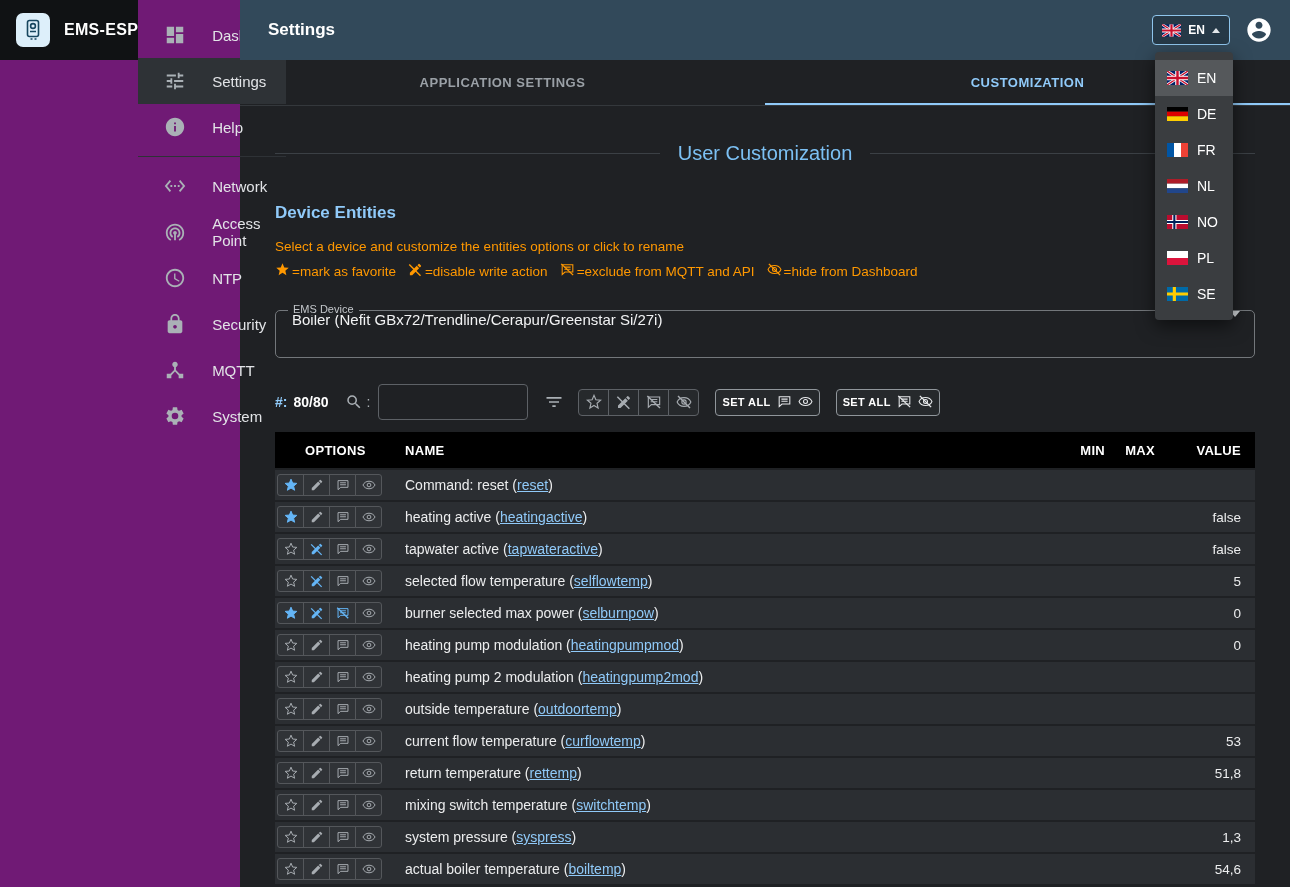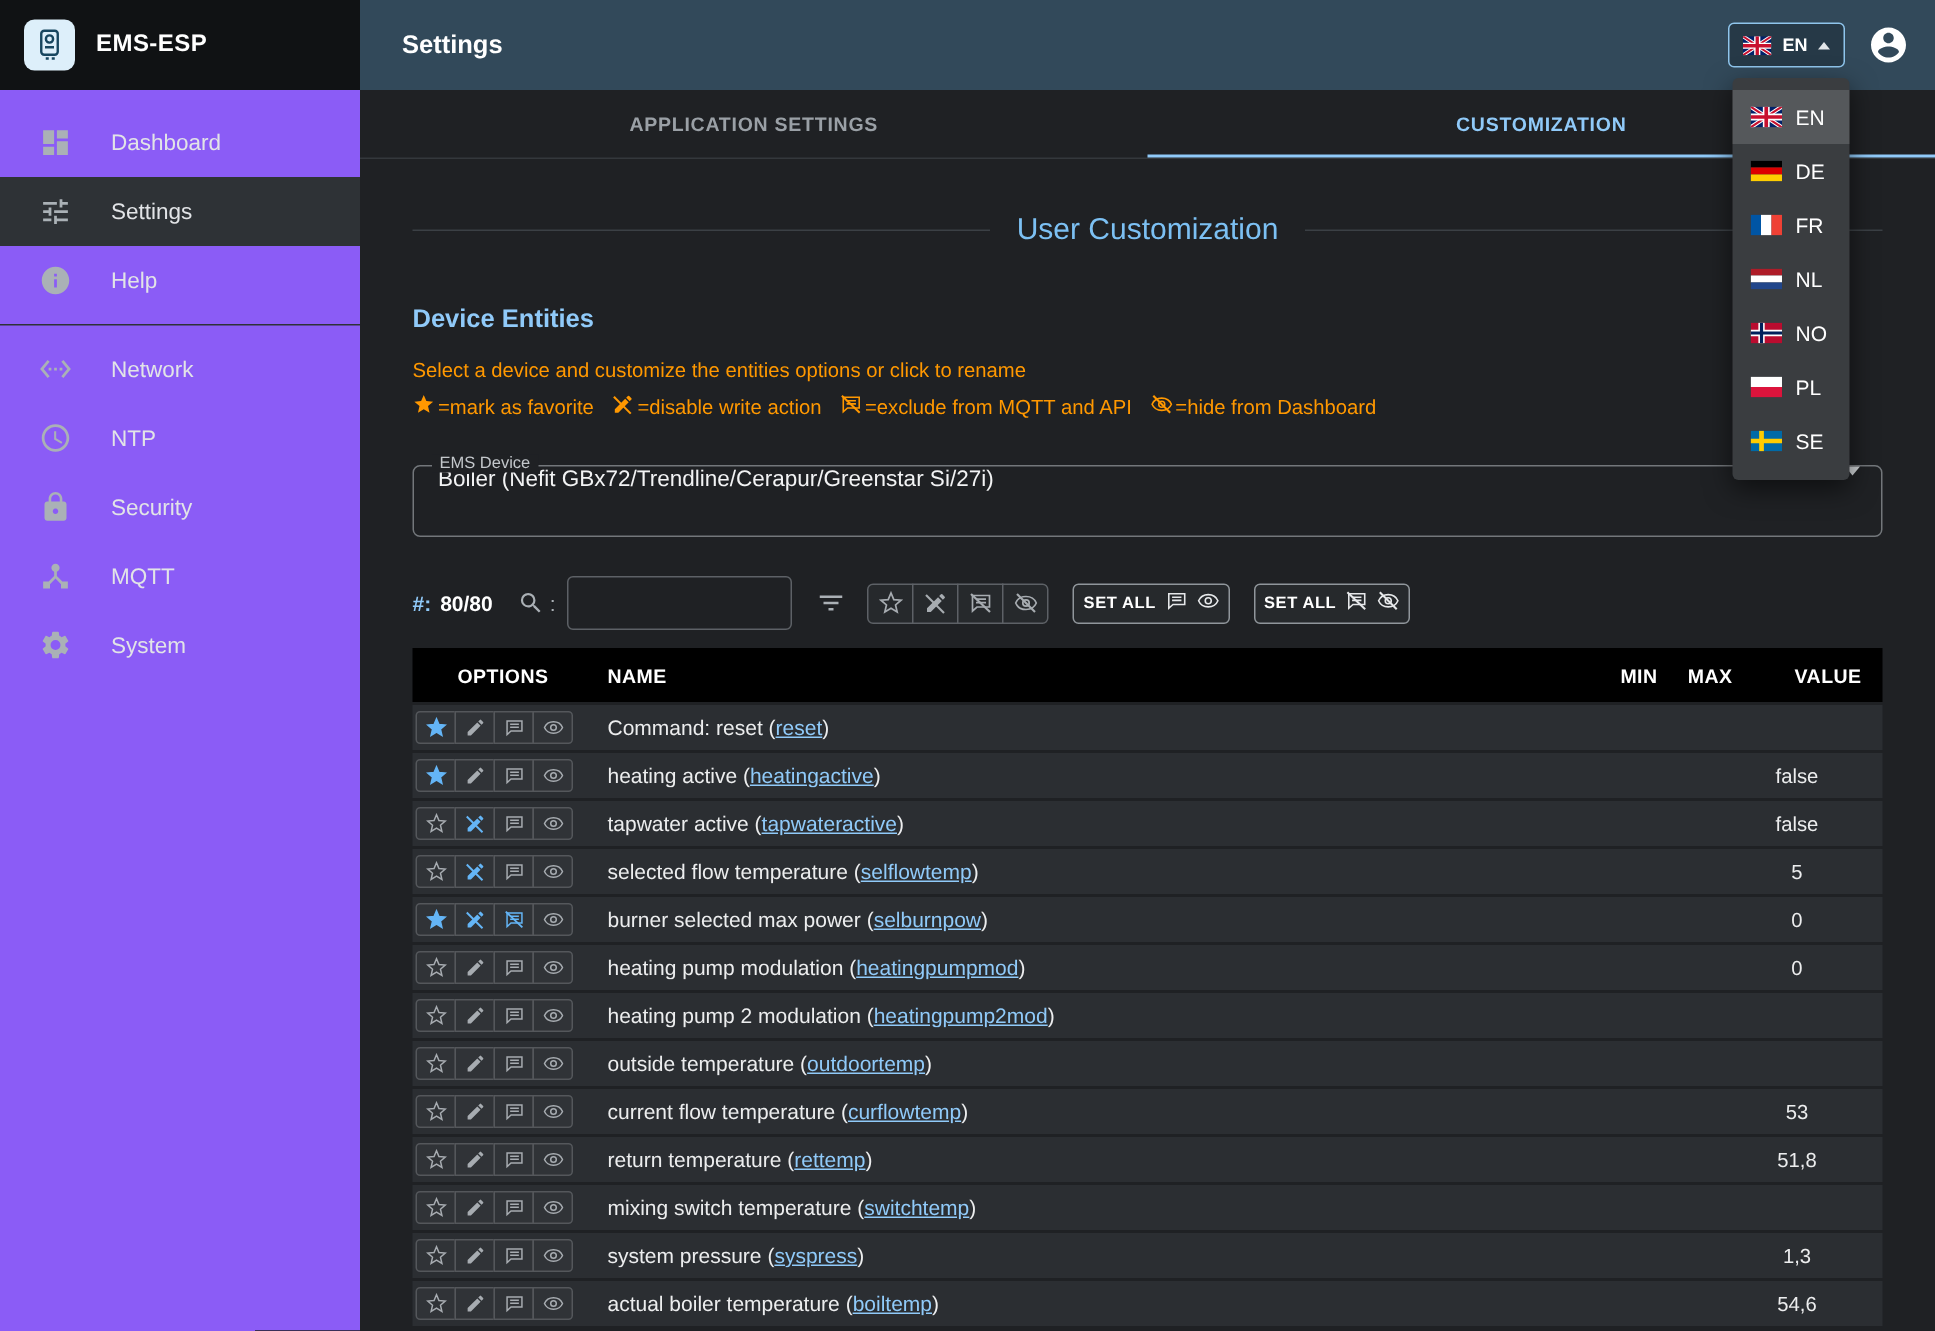--- a/index.html
+++ b/index.html
@@ -1,19 +1,19 @@
 <!DOCTYPE html>
 <html><head>
 <meta charset="utf-8">
 <style>
   *{box-sizing:border-box}
   body{margin:0;width:1290px;height:887px;overflow:hidden;background:#1f2124;font-family:"Liberation Sans",sans-serif}
   .app{display:flex;height:100%}
   
-  .sidebar{width:240px;flex:none;background:#8b5cf6;display:flex;flex-direction:column}
+  .sidebar{width:240px;flex:none;background:#701a75;display:flex;flex-direction:row}
   .side-head{height:60px;flex:none;background:#101214;display:flex;align-items:center;gap:14px;padding-left:16px}
   .logo-chip{width:34px;height:34px;border-radius:7px;background:#ddeffa;display:flex;align-items:center;justify-content:center}
   .logo-chip svg{width:24px;height:24px;fill:none;stroke:#17465f;stroke-width:1.6}
   .brand{color:#fff;font-weight:bold;font-size:16px;letter-spacing:.3px}
   .nav{padding-top:12px}
   .nav-item{height:46px;display:flex;align-items:center;gap:26px;padding-left:26px;color:#e2e4e7;font-size:15px;cursor:pointer}
   .nav-item svg{width:22px;height:22px;fill:#aab1b6;flex:none}
   .nav-item.active{background:#2e3236}
   .nav-div{height:1px;background:#2e3236;margin:6px 0}
   
@@ -91,21 +91,21 @@
   .ib.pen[data-on="true"] svg{fill:#64b5f6}
   .ib.com svg{fill:none;stroke:#a7acb1;stroke-width:1.7}
   .ib.com[data-on="true"] svg{stroke:#64b5f6}
   .ib.eye svg{fill:none;stroke:#a7acb1;stroke-width:1.7}
   .slash{display:none;stroke:#64b5f6;stroke-width:2.2}
   [data-on="true"] .slash{display:inline}
   .off .slash{display:inline}
   .cname{padding-left:8px;color:#ecedee;font-size:14px;white-space:nowrap;overflow:hidden}
   .lnk{color:#90caf9;text-decoration:underline;cursor:pointer}
   .cmin,.cmax{text-align:right;color:#ecedee;font-size:13.5px}
-  .cval{text-align:center;padding-right:14px;color:#ecedee;font-size:13.5px}
+  .cval{text-align:right;padding-right:14px;color:#ecedee;font-size:13.5px}
   
   .lang-menu{position:absolute;top:52px;right:57px;width:78px;background:#3a3d40;border-radius:4px;padding:8px 0;box-shadow:0 6px 18px rgba(0,0,0,.55);z-index:99}
   .lang-item{height:36px;display:flex;align-items:center;gap:9px;padding:0 12px;color:#fff;font-size:14px;cursor:pointer}
   .lang-item[data-selected="true"]{background:rgba(255,255,255,.14)}
   .lang-item .flag{width:21px;height:14px}
 </style>
 </head>
 <body>
 
 <svg style="position:absolute;width:0;height:0" aria-hidden="true">
@@ -227,20 +227,26 @@
             <use href="#i-info"></use>
           </svg>
           <span>Help</span>
         </div>
       <div class="nav-div"></div>
       <div class="nav-item">
           <svg viewBox="0 0 24 24">
             <use href="#i-eth"></use>
           </svg>
           <span>Network</span>
+        </div>
+      <div class="nav-item">
+          <svg viewBox="0 0 24 24">
+            <use href="#i-ap"></use>
+          </svg>
+          <span>Access Point</span>
         </div>
       <div class="nav-item">
           <svg viewBox="0 0 24 24">
             <use href="#i-clock"></use>
           </svg>
           <span>NTP</span>
         </div>
       <div class="nav-item">
           <svg viewBox="0 0 24 24">
             <use href="#i-lock"></use>

